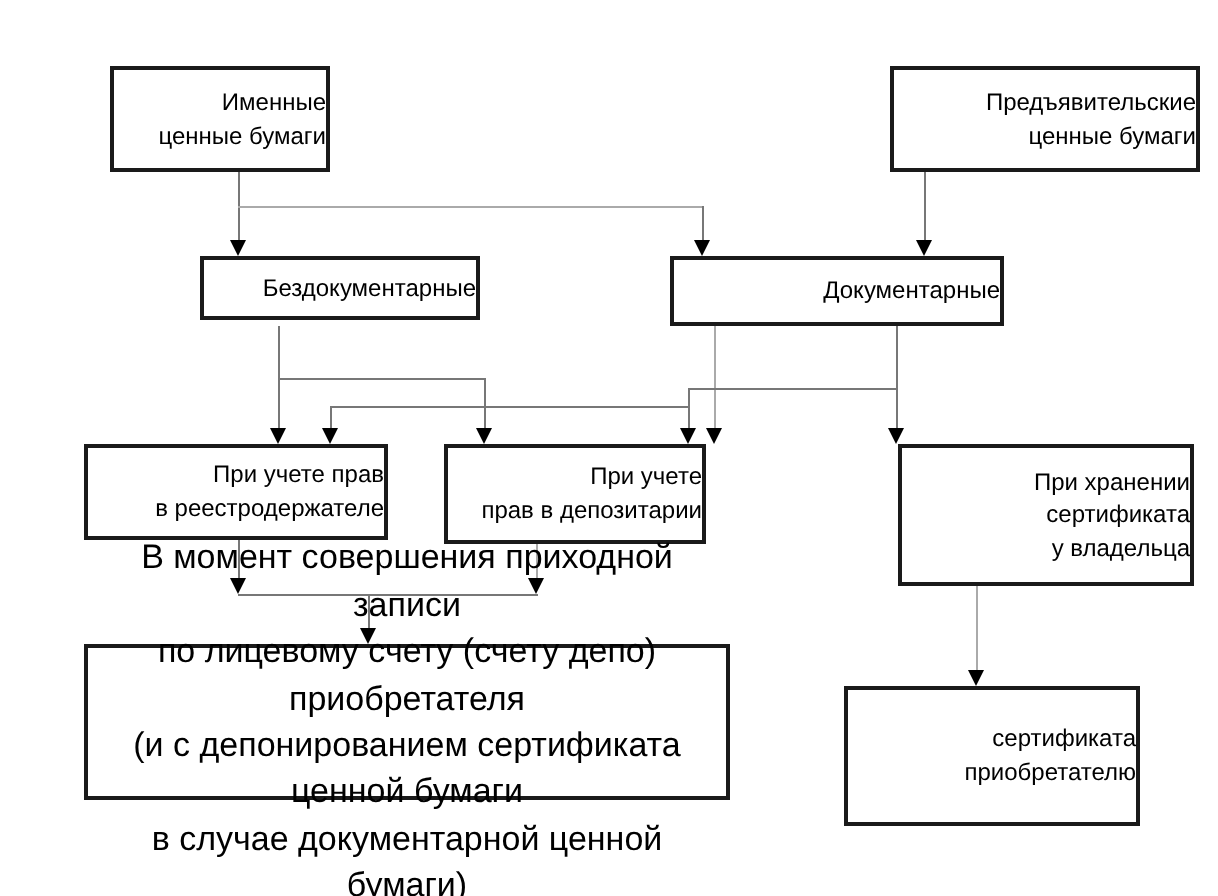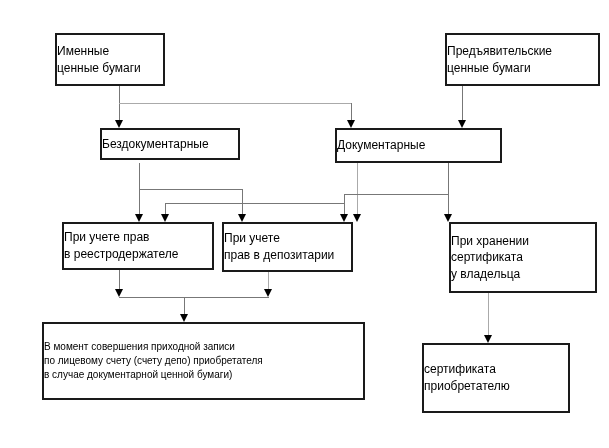--- a/index.html
+++ b/index.html
@@ -10,21 +10,21 @@
     font-family:"Liberation Sans","DejaVu Sans",sans-serif;
     overflow:hidden;
   }
   .node{
     position:absolute;
     box-sizing:border-box;
     background:#ffffff;
     border:2px solid #1a1a1a;
     display:flex;
     flex-direction:column;
-    align-items:flex-start;
+    align-items:flex-end;
     justify-content:center;
     text-align:center;
     color:#000000;
     font-size:12px;
     line-height:1.38;
     z-index:2;
   }
   .hl{position:absolute;height:1px;background:#777777;z-index:1;}
   .vl{position:absolute;width:1px;background:#777777;z-index:1;}
   .light{background:#aaaaaa;}
@@ -53,39 +53,40 @@
   </div>
 
   <div class="node" style="left:100px;top:128px;width:140px;height:32px;">
     <div>Бездокументарные</div>
   </div>
 
   <div class="node" style="left:335px;top:128px;width:167px;height:35px;">
     <div>Документарные</div>
   </div>
 
-  <div class="node" style="left:42px;top:222px;width:152px;height:48px;margin-left:20px;">
+  <div class="node" style="left:42px;top:222px;width:152px;height:48px;">
     <div>При учете прав</div>
     <div>в реестродержателе</div>
   </div>
 
   <div class="node" style="left:222px;top:222px;width:131px;height:50px;">
     <div>При учете</div>
     <div>прав в депозитарии</div>
   </div>
 
   <div class="node" style="left:417px;top:222px;width:148px;height:71px;margin-left:32px;">
     <div>При хранении</div>
     <div>сертификата</div>
     <div>у владельца</div>
   </div>
 
-  <div class="node" style="left:42px;top:322px;width:323px;height:78px;font-size:10px;">
+  <div class="node" style="left:42px;top:322px;width:323px;height:78px;font-size:17px;">
     <div>В момент совершения приходной записи</div>
     <div>по лицевому счету (счету депо) приобретателя</div>
+    <div>(и с депонированием сертификата ценной бумаги</div>
     <div>в случае документарной ценной бумаги)</div>
   </div>
 
   <div class="node" style="left:422px;top:343px;width:148px;height:70px;">
     <div>сертификата</div>
     <div>приобретателю</div>
   </div>
 
   <div class="vl" style="left:119px;top:86px;height:36px;"></div>
 

